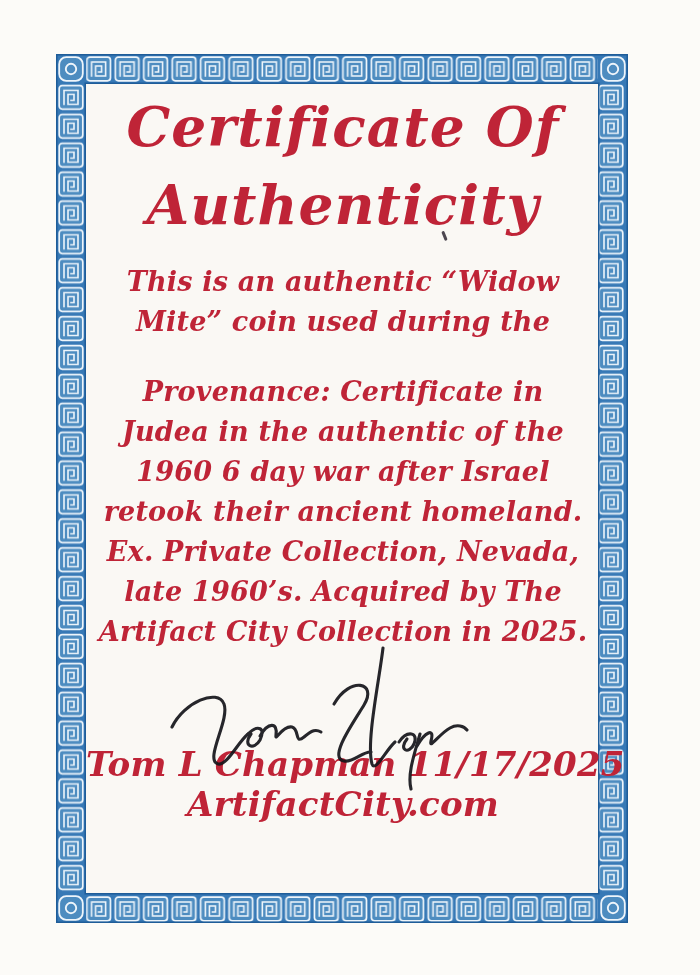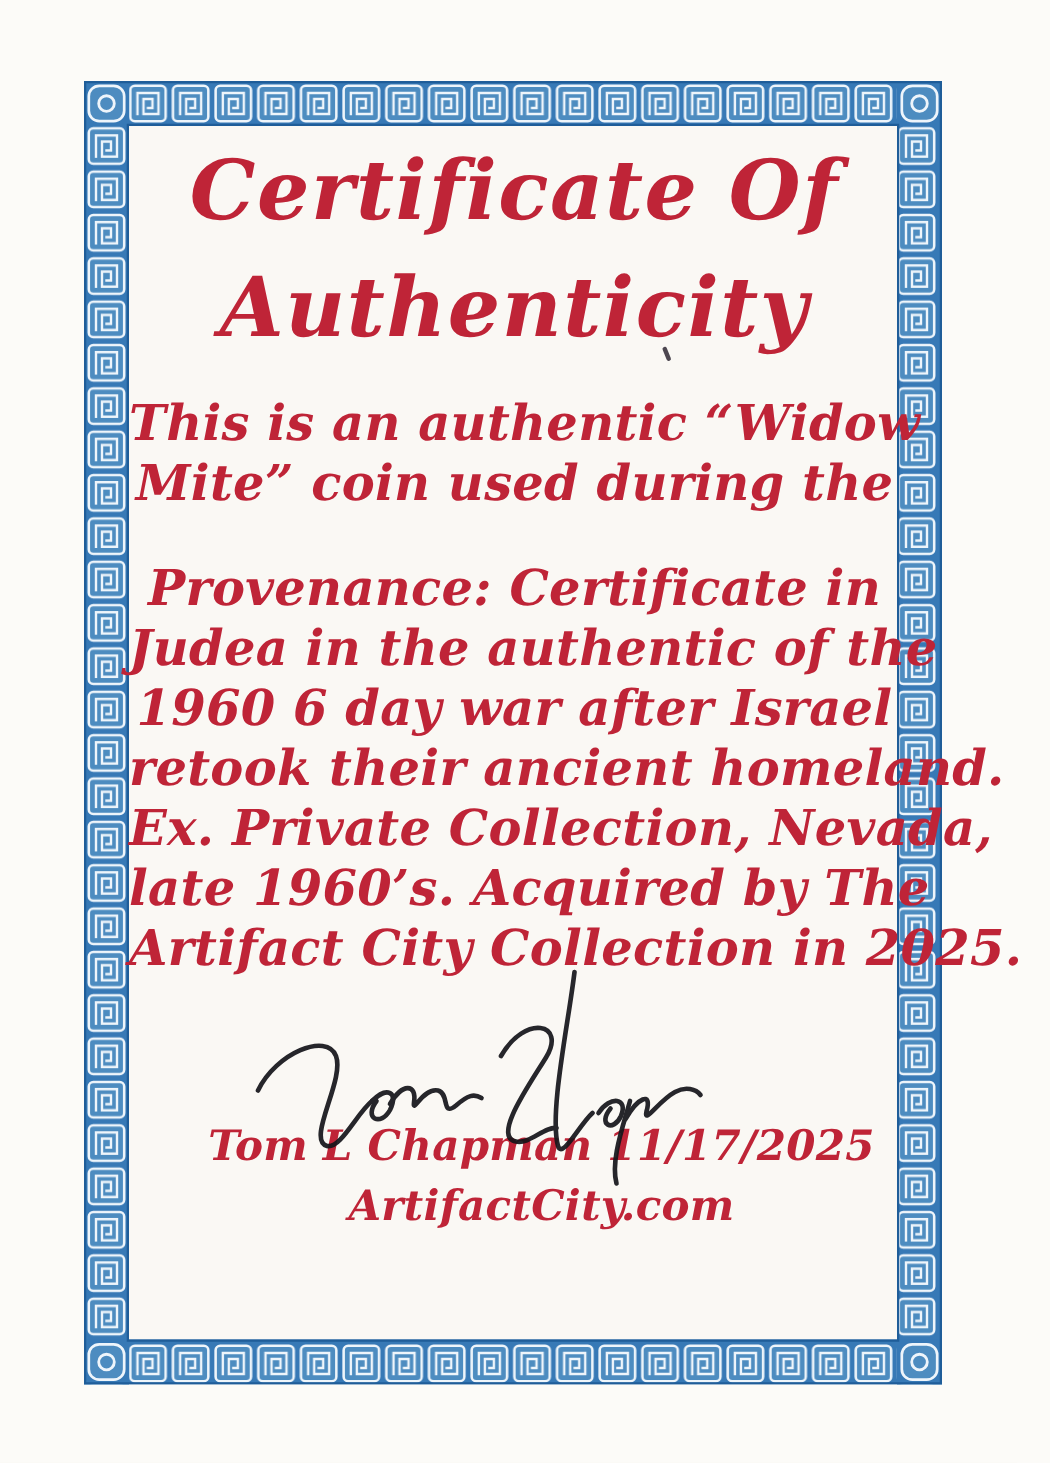--- a/index.html
+++ b/index.html
@@ -25,26 +25,26 @@
     padding-top:4px;box-sizing:border-box;
     text-align:center;color:#bf2437;
     font-style:italic;font-weight:700;
   }
   .title-line{
     font-size:55px;line-height:78px;letter-spacing:1px;
     white-space:nowrap;
   }
   .title-block{margin-bottom:18px;}
   .body-line{
-    font-size:33px;line-height:40px;white-space:nowrap;letter-spacing:0.2px;
+    font-size:27px;line-height:40px;white-space:nowrap;letter-spacing:0.2px;
   }
   .para2{margin-top:30px;}
   .footer-block{margin-top:92px;}
   .footer-line{
-    font-size:28px;line-height:40px;white-space:nowrap;letter-spacing:0.2px;padding-left:36px;
+    font-size:34px;line-height:40px;white-space:nowrap;letter-spacing:0.2px;
   }
   .signature-wrap{
     position:absolute;left:166px;top:642px;width:320px;height:150px;
     pointer-events:none;
   }
   .stray-mark{
     position:absolute;left:443px;top:231px;width:2.5px;height:10px;
     background:#2e2833;border-radius:2px;transform:rotate(-22deg);opacity:.85;
   }
 </style>

